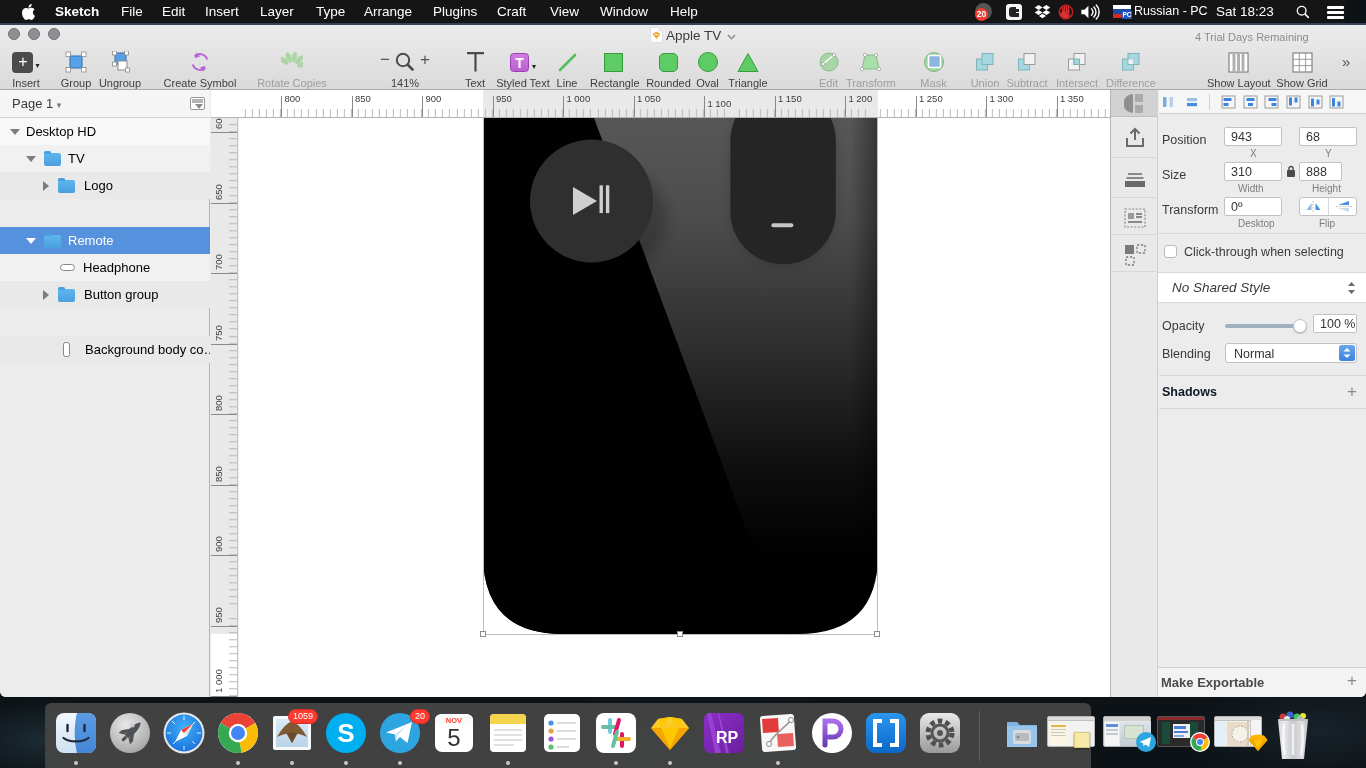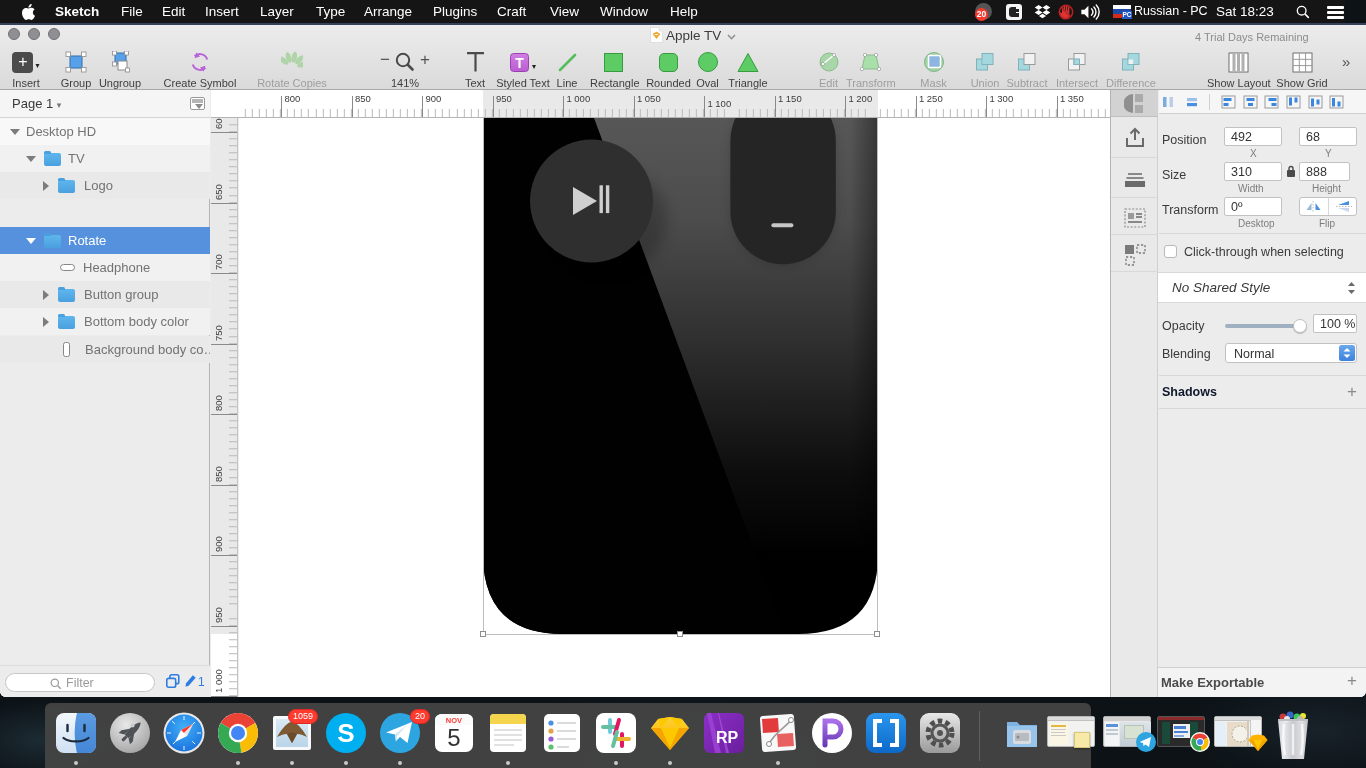--- a/index.html
+++ b/index.html
@@ -19,21 +19,21 @@
 
 #tbar{left:0;top:0;width:1366px;height:65px;background:linear-gradient(#ececec,#dadada);border-bottom:1px solid #a8a8a8}
 .tl{position:absolute;top:3px;width:12px;height:12px;border-radius:50%;background:#8f8f94;border:1px solid #707076}
 #titletxt{position:absolute;left:10px;top:2px;width:100%;text-align:center;font-size:13.5px;color:#3c3c3c}
 .tbitem{position:absolute;text-align:center;font-size:11px;color:#3e3e3e;line-height:12px;white-space:nowrap}
 .tbitem .ic{height:26px;display:flex;align-items:center;justify-content:center;margin-bottom:2px}
 .tbitem.dis{color:#9e9e9e}
 
 #sidebar{left:0;top:65px;width:210px;height:607px;background:#ececec;border-right:1px solid #b4b4b4}
 #pg1{position:absolute;left:0;top:0;width:210px;height:28px;background:#f5f5f5;border-bottom:1px solid #d4d4d4;font-size:13px;color:#3a3a3a}
-.row{position:absolute;left:0;width:210px;height:27px;font-size:13px;color:#737373;display:flex;align-items:center}
+.row{position:absolute;left:0;width:210px;height:27px;font-size:13px;color:#000000;display:flex;align-items:center}
 .trow{white-space:nowrap;overflow:hidden}
 .disc{width:0;height:0;position:absolute}
 .folder{position:absolute;width:17px;height:13px;border-radius:2px;background:linear-gradient(#5fb6ec,#4aa0df)}
 .folder:before{content:"";position:absolute;left:0;top:-2px;width:7px;height:3px;border-radius:1.5px 1.5px 0 0;background:#4aa0df}
 #sfoot{position:absolute;left:0;top:575px;width:210px;height:32px;background:#ececec;border-top:1px solid #dcdcdc}
 
 #hruler{left:211px;top:65px;width:899px;height:28px;background:#fff;border-bottom:1px solid #b5b5b5;overflow:hidden}
 #vruler{left:211px;top:93px;width:27px;height:579px;background:#fff;border-right:1px solid #c4c4c4;overflow:hidden}
 .rlabel{position:absolute;font-size:9.5px;color:#3c3c3c}
 
@@ -291,57 +291,35 @@
           <span style="margin-left:68px">TV</span>
         </div>
     <div class="row" style="top:82.4px;background:#e9e9e9">
           <span class="disc" style="left:43px;top:9px;border-top:5px solid transparent;border-bottom:5px solid transparent;border-left:6px solid #7c7c7c"></span>
           <span class="folder" style="left:58px;top:8px"></span>
           <span style="margin-left:84px">Logo</span>
         </div>
     <div class="row" style="top:136.8px;background:#5591dc;color:#fff">
           <span class="disc" style="left:26px;top:11px;border-left:5px solid transparent;border-right:5px solid transparent;border-top:6px solid #fff"></span>
           <span class="folder" style="left:44px;top:8px"></span>
-          <span style="margin-left:68px">Rotate</span>
+          <span style="margin-left:68px">Remote</span>
         </div>
     <div class="row" style="top:164px;background:#f1f1f1">
           <span style="position:absolute;left:60px;top:10px;width:15px;height:7px;border:1.5px solid #868686;border-radius:4px;background:#fff"></span>
           <span style="margin-left:83px">Headphone</span>
         </div>
     <div class="row" style="top:191.2px;background:#e9e9e9">
           <span class="disc" style="left:43px;top:9px;border-top:5px solid transparent;border-bottom:5px solid transparent;border-left:6px solid #7c7c7c"></span>
           <span class="folder" style="left:58px;top:8px"></span>
           <span style="margin-left:84px">Button group</span>
         </div>
-    <div class="row" style="top:218.4px;background:#f1f1f1">
-          <span class="disc" style="left:43px;top:9px;border-top:5px solid transparent;border-bottom:5px solid transparent;border-left:6px solid #7c7c7c"></span>
-          <span class="folder" style="left:58px;top:8px"></span>
-          <span style="margin-left:84px">Bottom body color</span>
-        </div>
     <div class="row trow" style="top:245.6px;background:#e9e9e9">
           <span style="position:absolute;left:63px;top:6px;width:7px;height:15px;border:1.5px solid #868686;border-radius:2.5px;background:#fff"></span>
           <span style="margin-left:85px">Background body co…</span>
         </div>
-    <div id="sfoot">
-      <div style="position:absolute;left:5px;top:7px;width:150px;height:19px;background:#fff;border:1px solid #c6c6c6;border-radius:9.5px;color:#9a9a9a;font-size:12.5px">
-        <svg style="position:absolute;left:44px;top:3.5px" width="12" height="12" viewBox="0 0 14 14">
-              <circle cx="5.6" cy="5.6" r="4.3" fill="none" stroke="#9a9a9a" stroke-width="1.4"></circle>
-              <path stroke="#9a9a9a" stroke-width="1.6" d="m9 9 3.6 3.6"></path>
-            </svg>
-        <span style="position:absolute;left:60px;top:2px">Filter</span>
-      </div>
-      <svg style="position:absolute;left:165px;top:7px" width="16" height="16" viewBox="0 0 18 18">
-            <rect x="5.5" y="2" width="10" height="10" rx="2" fill="none" stroke="#2d7de1" stroke-width="1.8"></rect>
-            <rect x="2" y="6" width="10" height="10" rx="2" fill="#ececec" stroke="#2d7de1" stroke-width="1.8"></rect>
-          </svg>
-      <svg style="position:absolute;left:184px;top:8px" width="13" height="14" viewBox="0 0 14 15">
-            <path fill="#2d7de1" d="M9.5 1.2 12.6 4 5 12.5 1.5 13.8 2.3 10z"></path>
-          </svg>
-      <span style="position:absolute;left:198px;top:9px;font-size:12px;color:#2d7de1">1</span>
-    </div>
   </div>
   <div class="abs" id="hruler">
     <div style="position:absolute;left:272px;top:0;width:395px;height:28px;background:#e9e9e9"></div>
     <div style="position:absolute;left:27px;top:19px;right:0;height:9px;background:repeating-linear-gradient(90deg,transparent 0px,transparent 6.05px,#b9b9b9 6.05px,#b9b9b9 7.05px);background-position:0.85px 0"></div>
     <div style="position:absolute;left:70.4px;top:6px;width:1px;height:22px;background:#8a8a8a"></div>
 <span class="rlabel" style="left:73.4px;top:3px">800</span>
 <div style="position:absolute;left:140.9px;top:6px;width:1px;height:22px;background:#8a8a8a"></div>
 <span class="rlabel" style="left:143.9px;top:3px">850</span>
 <div style="position:absolute;left:211.4px;top:6px;width:1px;height:22px;background:#8a8a8a"></div>
 <span class="rlabel" style="left:214.4px;top:3px">900</span>
@@ -495,27 +473,27 @@
               <rect x="3" y="3.5" width="3" height="8" fill="#3b87e0"></rect>
               <rect x="8.5" y="4.5" width="3" height="5" fill="#3b87e0"></rect>
             </svg>
         <svg style="position:absolute;left:170px;top:5px" width="15" height="14" viewBox="0 0 15 14">
               <rect x="1" y="1" width="13" height="12" fill="none" stroke="#9a9a9a"></rect>
               <rect x="3" y="3" width="3" height="8.5" fill="#3b87e0"></rect>
               <rect x="8.5" y="6.5" width="3" height="5" fill="#3b87e0"></rect>
             </svg>
       </div>
       <span class="plab" style="left:3px;top:43px">Position</span>
-      <div class="ifield" style="left:65px;top:37px;width:58px">492</div>
+      <div class="ifield" style="left:65px;top:37px;width:58px">943</div>
       <div class="ifield" style="left:140px;top:37px;width:58px">68</div>
       <span class="ilab" style="left:91px;top:58px">X</span>
           <span class="ilab" style="left:166px;top:58px">Y</span>
       <span class="plab" style="left:3px;top:78px">Size</span>
       <div class="ifield" style="left:65px;top:72px;width:58px">310</div>
-      <div class="ifield" style="left:140px;top:72px;width:51px">888</div>
+      <div class="ifield" style="left:140px;top:72px;width:43px">888</div>
       <svg style="position:absolute;left:127px;top:75px" width="10" height="13" viewBox="0 0 10 13">
             <rect x="1" y="5" width="8" height="7" rx="1" fill="#4a4a4a"></rect>
             <path d="M3 5V3.5a2 2 0 0 1 4 0V5" fill="none" stroke="#4a4a4a" stroke-width="1.4"></path>
           </svg>
       <span class="ilab" style="left:79px;top:93px">Width</span>
           <span class="ilab" style="left:153px;top:93px">Height</span>
       <span class="plab" style="left:3px;top:113px">Transform</span>
       <div class="ifield" style="left:65px;top:107px;width:58px">0º</div>
       <div style="position:absolute;left:140px;top:107px;width:58px;height:19px;background:#fff;border:1px solid #c2c2c2;border-radius:3px">
         <div style="position:absolute;left:28px;top:0;width:1px;height:17px;background:#d8d8d8"></div>

